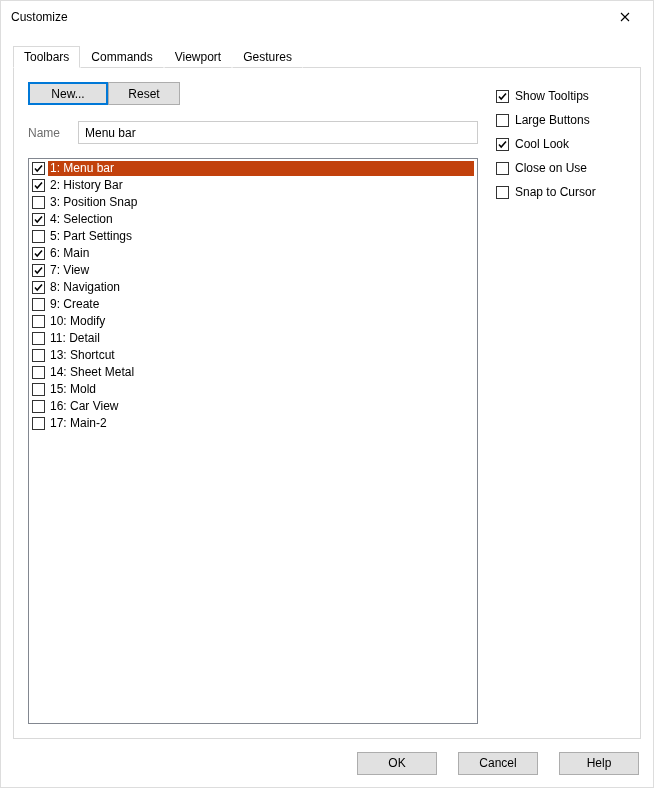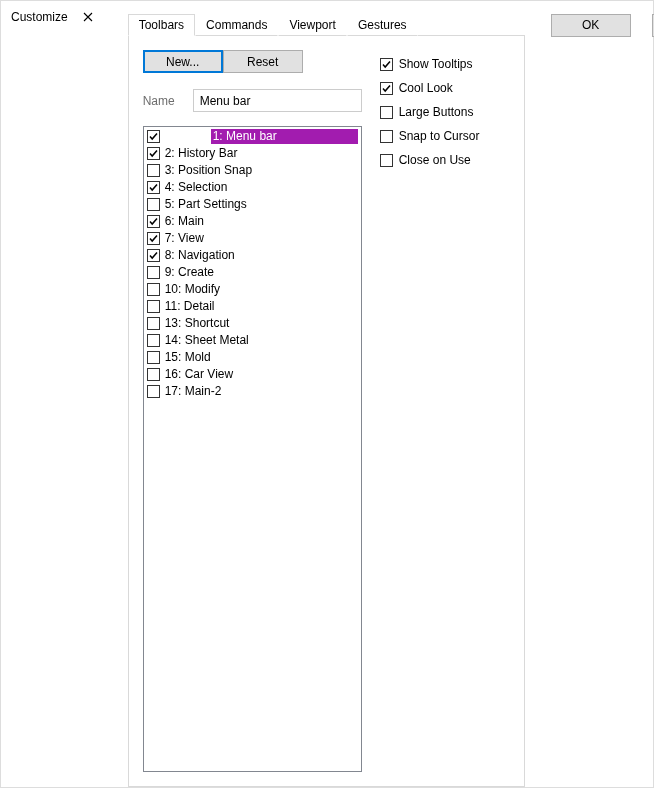--- a/index.html
+++ b/index.html
@@ -11,21 +11,21 @@
     color: #000;
     width: 654px;
     height: 788px;
     overflow: hidden;
   }
   .dialog {
     width: 654px;
     height: 788px;
     background: #fff;
     display: flex;
-    flex-direction: row;
+    flex-direction: column;
     border: 1px solid #ddd;
   }
   .titlebar {
     height: 32px;
     display: flex;
     align-items: center;
     padding: 0 8px 0 10px;
   }
   .titlebar .title {
     flex: 1;
@@ -91,21 +91,21 @@
   .right-col {
     width: 130px;
     margin-left: 18px;
     padding-top: 2px;
   }
   .btn-row {
     display: flex;
     margin-bottom: 16px;
   }
   .btn {
-    width: 80px;
+    width: 72px;
     height: 23px;
     border: 1px solid #adadad;
     background: #e1e1e1;
     display: flex;
     align-items: center;
     justify-content: center;
     cursor: pointer;
     font-size: 12px;
     font-family: inherit;
   }
@@ -142,23 +142,22 @@
     padding: 1px;
   }
   .list-item {
     display: flex;
     align-items: center;
     height: 17px;
     padding: 0 2px;
     cursor: default;
   }
   .list-item.selected .list-label {
-    background: #a21caf;
+    background: #c2410c;
     color: #fff;
-    margin-left: 48px;
   }
   .list-label {
     padding: 0 2px;
     line-height: 15px;
     flex: 1;
   }
   .chk {
     width: 13px;
     height: 13px;
     border: 1px solid #333;
@@ -319,38 +318,38 @@
       <div class="right-col" id="options-column">
           <div class="opt-row">
             <span class="chk checked">
               <svg viewBox="0 0 11 11">
                 <path d="M2 5.5 L4.2 8 L9 2.5" stroke="#000" stroke-width="1.5" fill="none"></path>
               </svg>
             </span>
             <span>Show Tooltips</span>
           </div>
           <div class="opt-row">
+            <span class="chk"></span>
+            <span>Large Buttons</span>
+          </div>
+          <div class="opt-row">
             <span class="chk checked">
               <svg viewBox="0 0 11 11">
                 <path d="M2 5.5 L4.2 8 L9 2.5" stroke="#000" stroke-width="1.5" fill="none"></path>
               </svg>
             </span>
             <span>Cool Look</span>
           </div>
           <div class="opt-row">
             <span class="chk"></span>
-            <span>Large Buttons</span>
+            <span>Close on Use</span>
           </div>
           <div class="opt-row">
             <span class="chk"></span>
             <span>Snap to Cursor</span>
-          </div>
-          <div class="opt-row">
-            <span class="chk"></span>
-            <span>Close on Use</span>
           </div>
         </div>
 
     </div>
   </div>
 
   <div class="footer">
     <button class="btn">OK</button>
     <button class="btn">Cancel</button>
     <button class="btn">Help</button>

